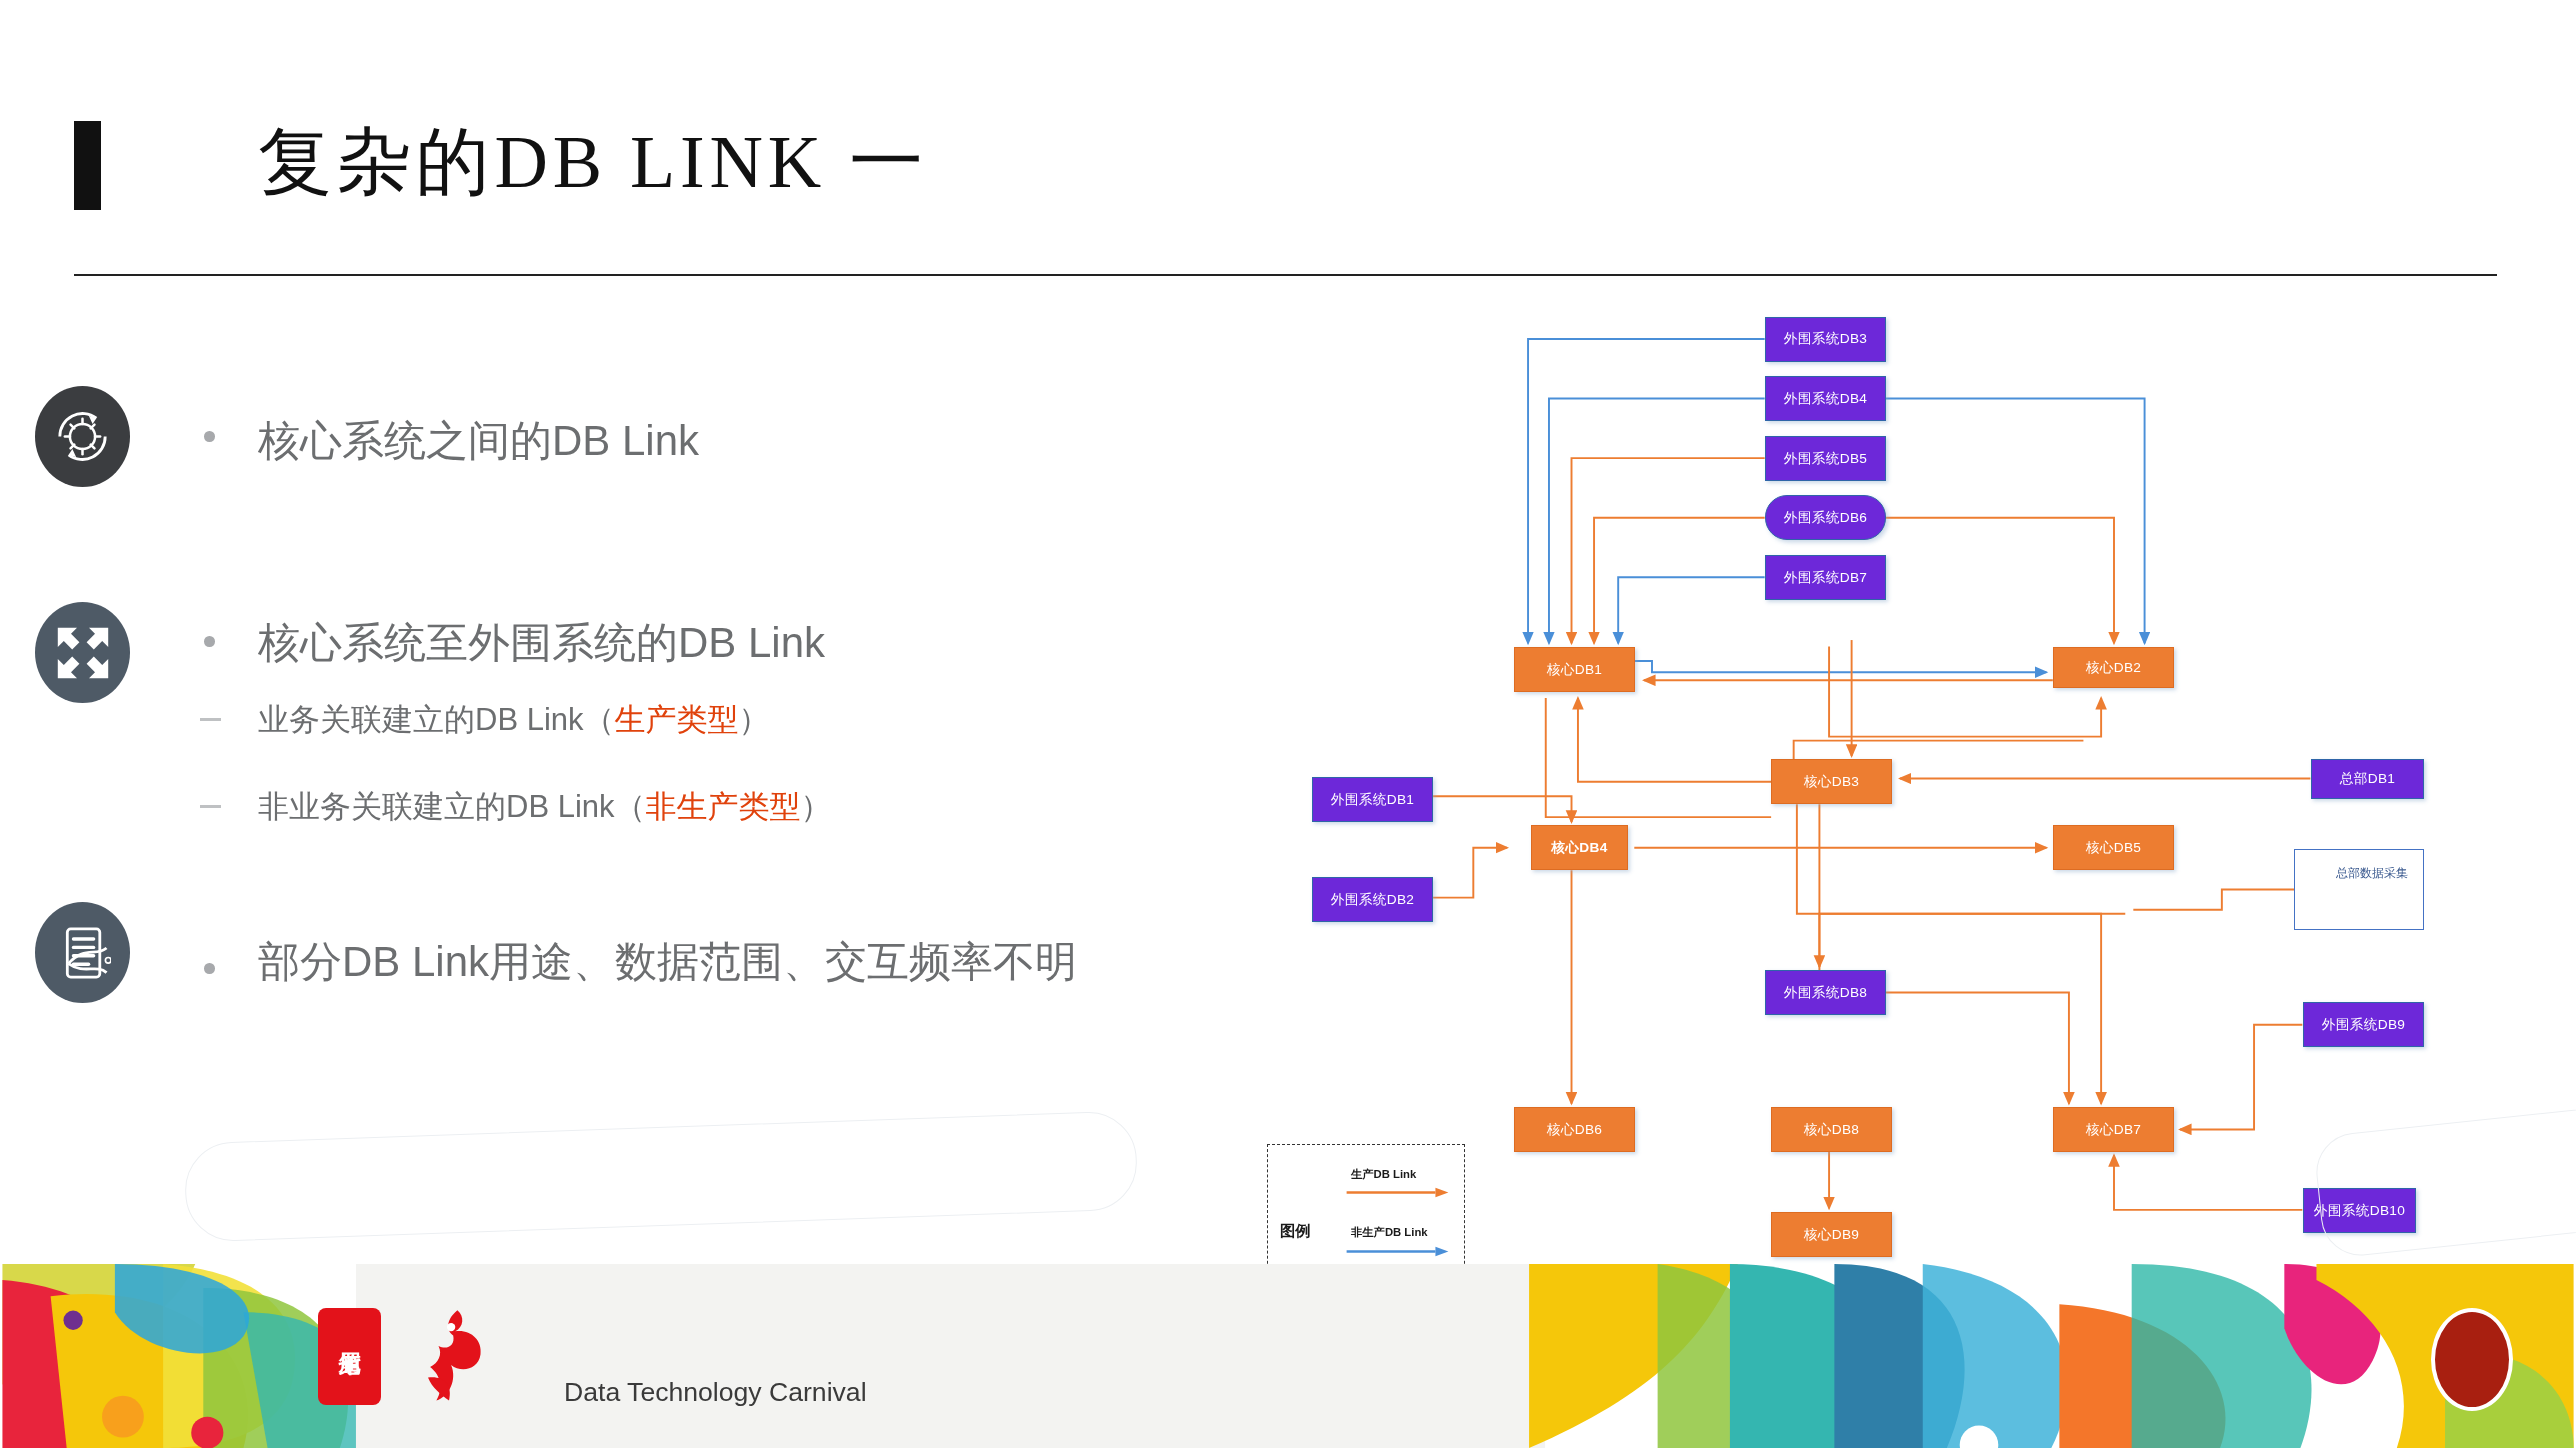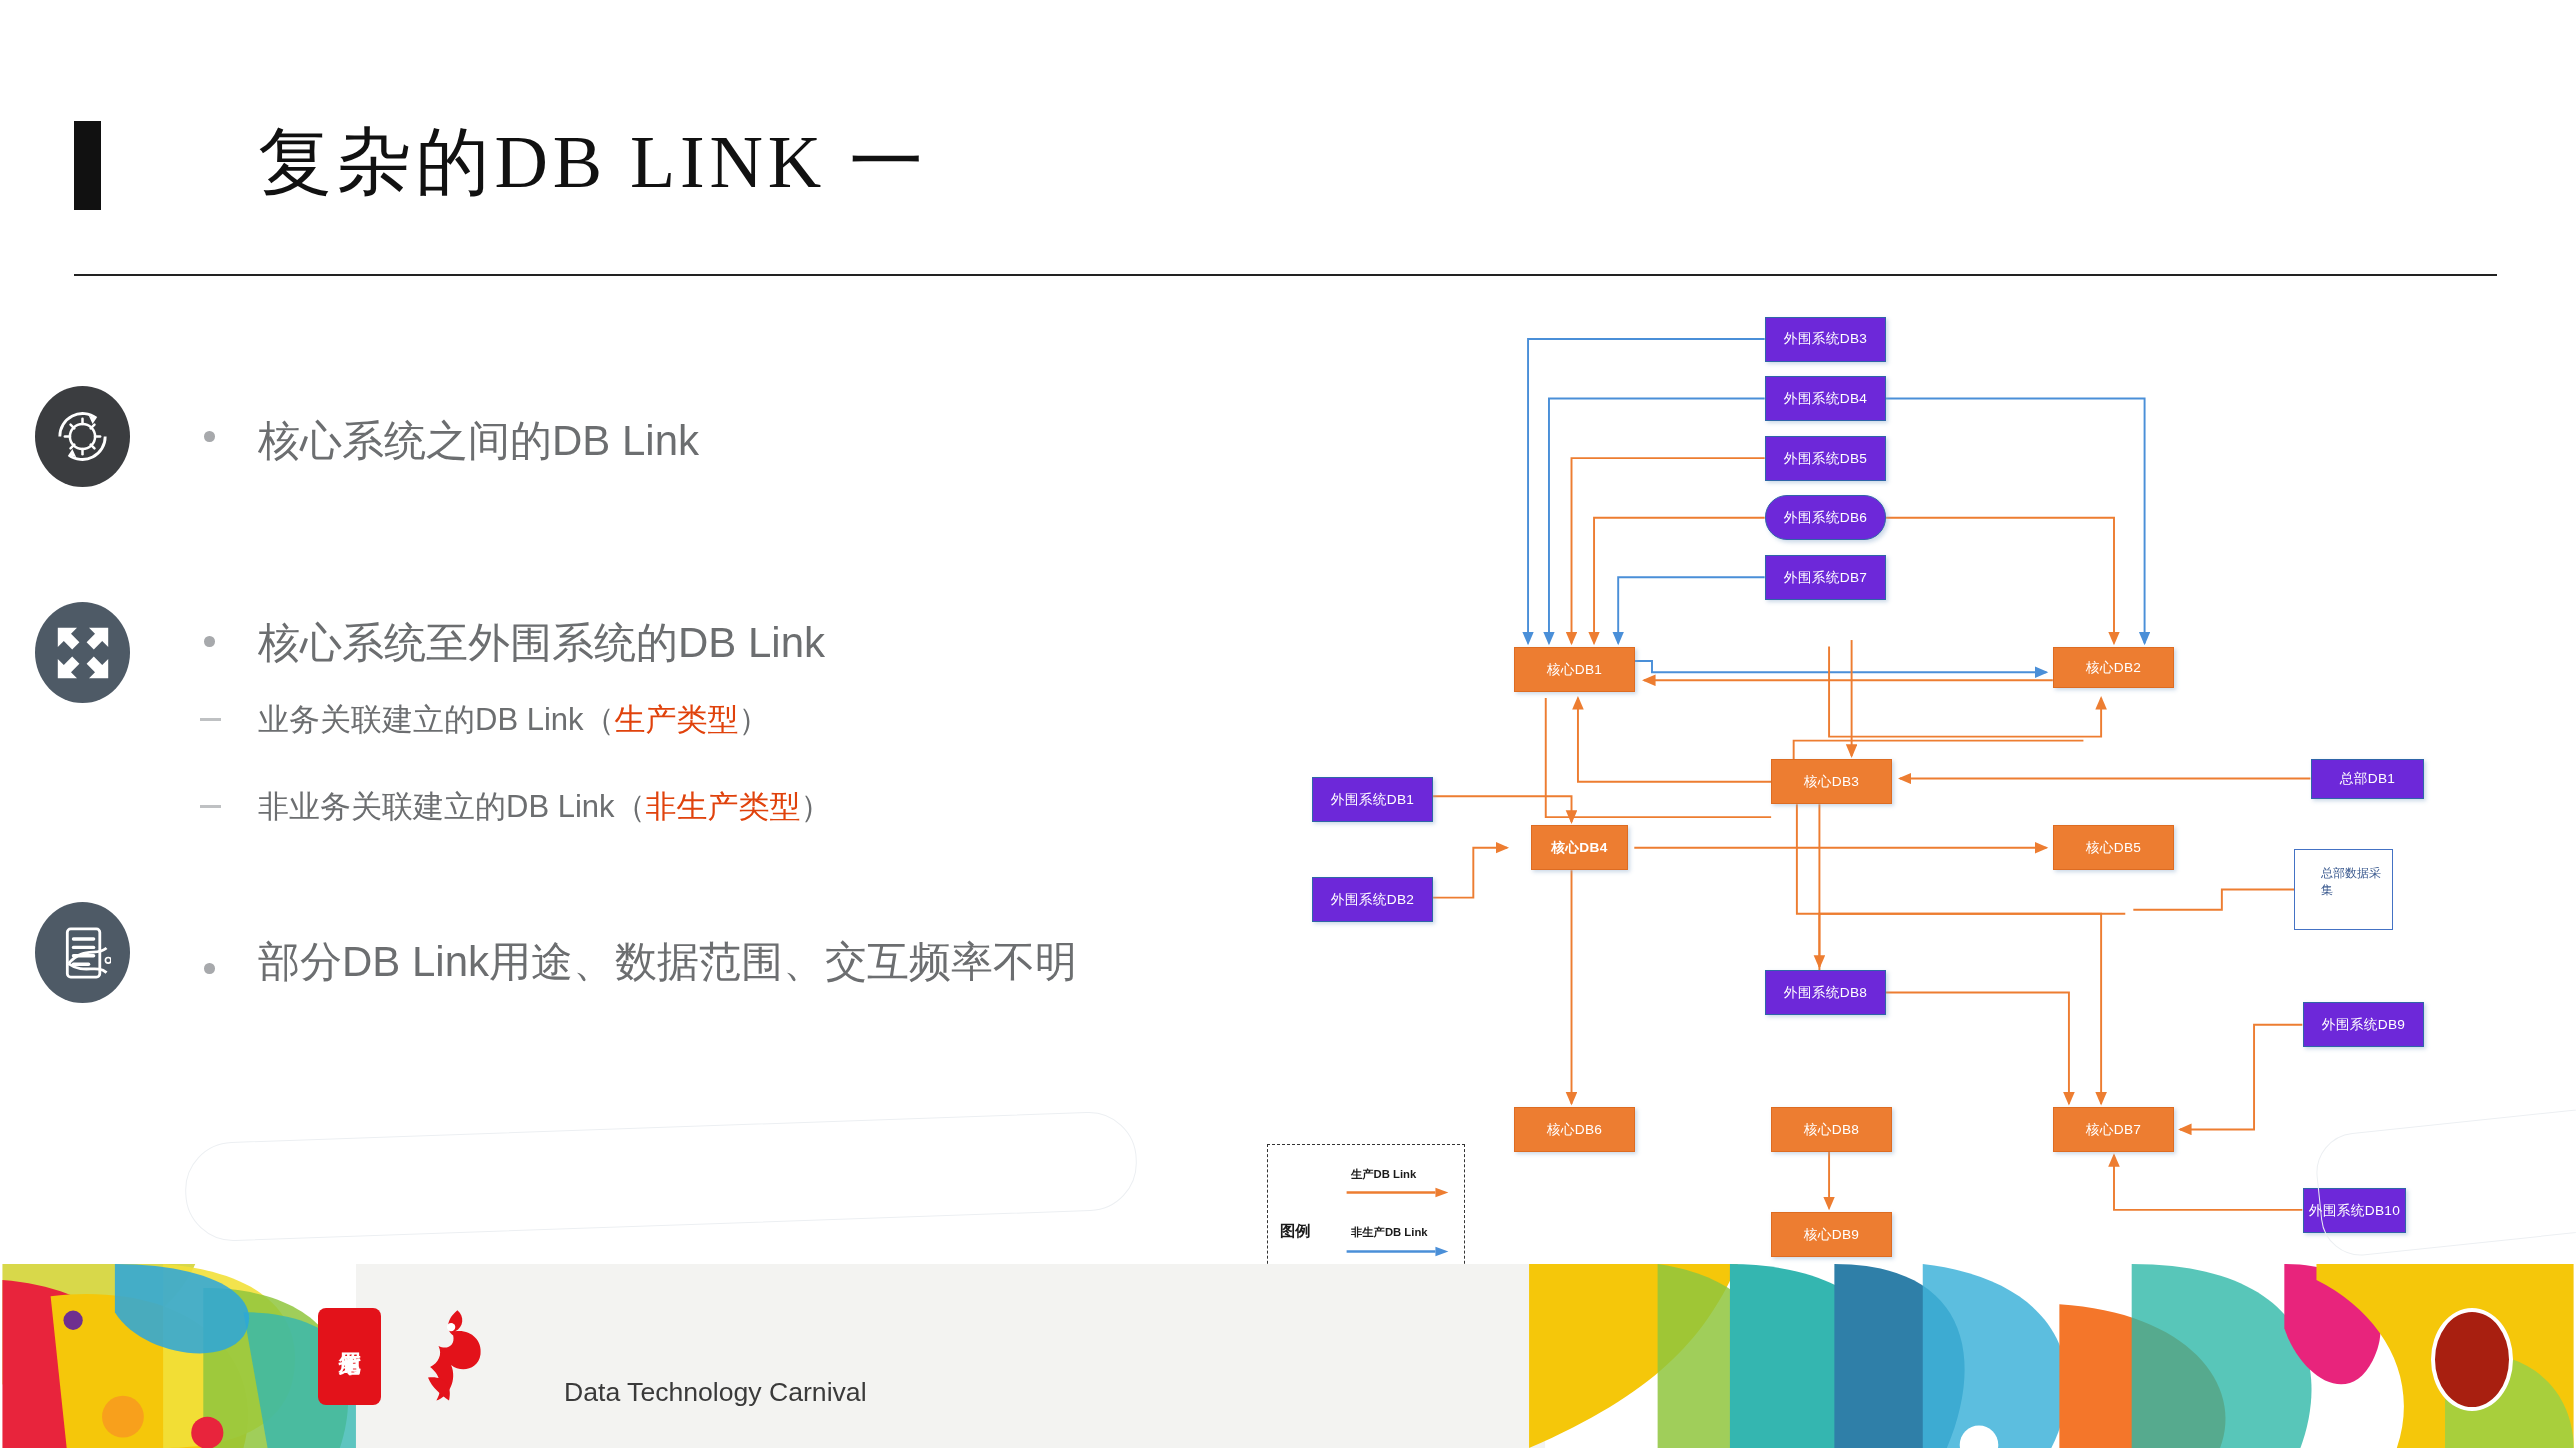--- a/index.html
+++ b/index.html
@@ -213,25 +213,25 @@
         <div class="node blue" style="left: 1055px; top: 457px; width: 113px; height: 40px;">总部DB1</div>
         <div class="node blue" style="left: 56px; top: 475px; width: 121px; height: 45px;">外围系统DB1</div>
         <div class="node blue" style="left: 56px; top: 575px; width: 121px; height: 45px;">外围系统DB2</div>
         <div class="node orange" style="left: 275px; top: 523px; width: 97px; height: 45px; font-weight: bold;">核心DB4</div>
         <div class="node orange" style="left: 797px; top: 523px; width: 121px; height: 45px;">核心DB5</div>
         <div class="node blue" style="left: 509px; top: 668px; width: 121px; height: 45px;">外围系统DB8</div>
         <div class="node blue" style="left: 1047px; top: 700px; width: 121px; height: 45px;">外围系统DB9</div>
         <div class="node orange" style="left: 258px; top: 805px; width: 121px; height: 45px;">核心DB6</div>
         <div class="node orange" style="left: 515px; top: 805px; width: 121px; height: 45px;">核心DB8</div>
         <div class="node orange" style="left: 797px; top: 805px; width: 121px; height: 45px;">核心DB7</div>
-        <div class="node blue" style="left: 1047px; top: 886px; width: 103px; height: 45px;">外围系统DB10</div>
+        <div class="node blue" style="left: 1047px; top: 886px; width: 113px; height: 45px;">外围系统DB10</div>
         <div class="node orange" style="left: 515px; top: 910px; width: 121px; height: 45px;">核心DB9</div>
       </div>
 
-    <div class="doc-node" id="doc-host" style="left: 1038px; top: 547px; width: 99px; height: 81px; padding-left: 26px;">总部数据采集</div>
+    <div class="doc-node" id="doc-host" style="left: 1038px; top: 547px; width: 130px; height: 81px; padding-left: 26px;">总部数据采集</div>
 
     <div class="legend-box" style="left:11.3px;top:842px;width:198px;height:135px;"></div>
     <div class="legend-title" style="left:24px;top:919px;">图例</div>
     <div class="legend-lbl" style="left:95px;top:865px;">生产DB Link</div>
     <svg style="position:absolute;left:89px;top:884px;width:105px;height:13px;" viewBox="0 0 130 16">
       <line x1="2" y1="8" x2="112" y2="8" stroke="#ED7D31" stroke-width="3"></line>
       <polygon points="112,2 128,8 112,14" fill="#ED7D31"></polygon>
     </svg>
     <div class="legend-lbl" style="left:95px;top:923px;">非生产DB Link</div>
     <svg style="position:absolute;left:89px;top:943px;width:105px;height:13px;" viewBox="0 0 130 16">

